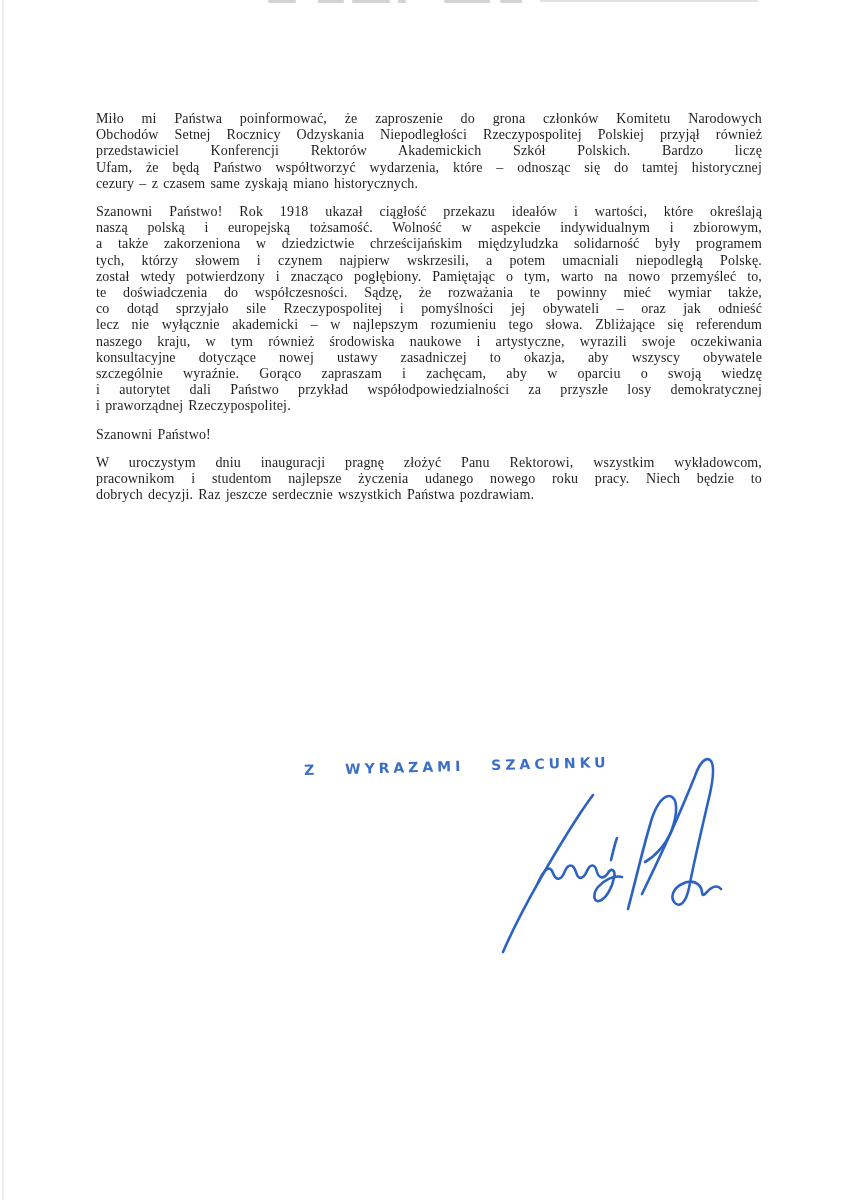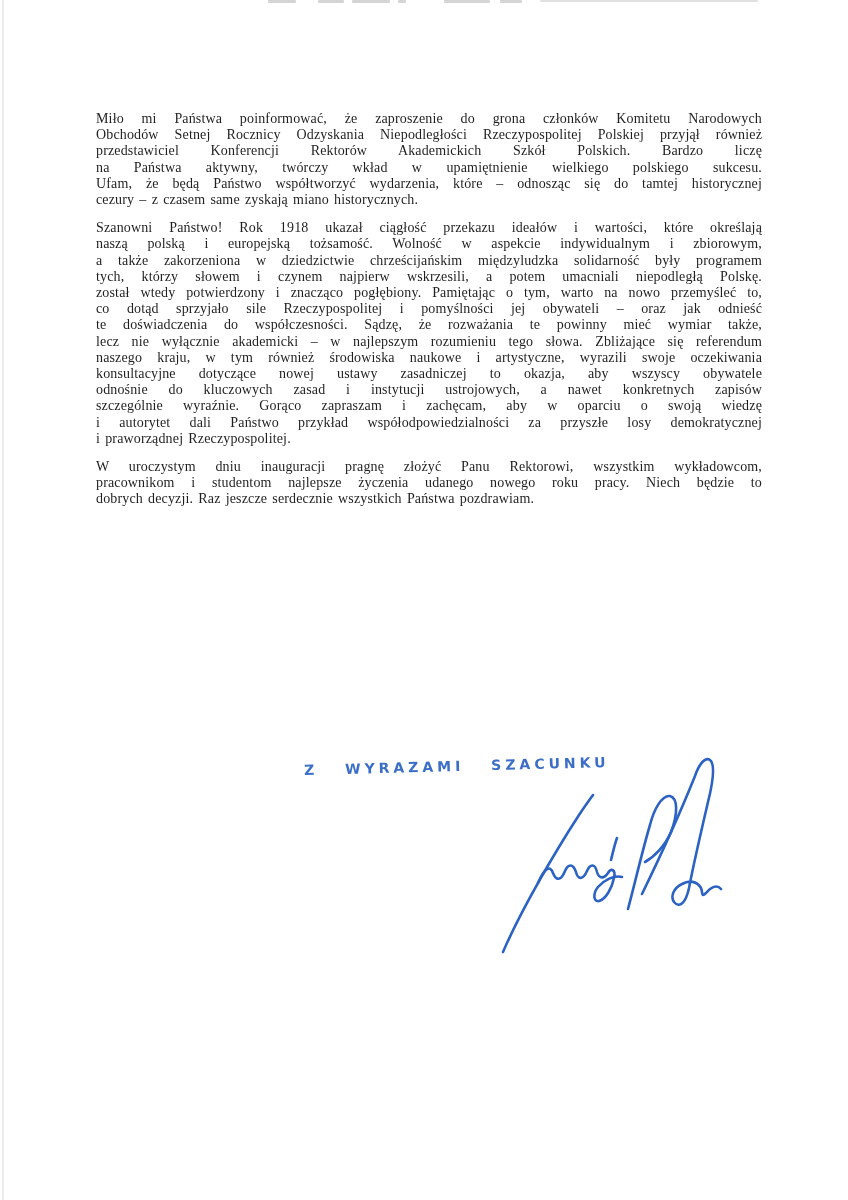--- a/index.html
+++ b/index.html
@@ -114,39 +114,40 @@
   <span style="left:444px;width:46px"></span>
   <span style="left:500px;width:22px"></span>
   <span style="left:540px;width:218px;height:2px;opacity:0.7"></span>
 </div>
 
 <div class="letter-body">
     <div class="paragraph">
       <div class="line">Miło mi Państwa poinformować, że zaproszenie do grona członków Komitetu Narodowych</div>
       <div class="line">Obchodów Setnej Rocznicy Odzyskania Niepodległości Rzeczypospolitej Polskiej przyjął również</div>
       <div class="line">przedstawiciel Konferencji Rektorów Akademickich Szkół Polskich. Bardzo liczę</div>
-      <div class="line">na Państwa aktywny, twórczy wkład w upamiętnienie wielkiego polskiego sukcesu.</div>
       <div class="line">Ufam, że będą Państwo współtworzyć wydarzenia, które – odnosząc się do tamtej historycznej</div>
       <div class="line last">cezury – z czasem same zyskają miano historycznych.</div>
     </div>
     <div class="paragraph">
       <div class="line">Szanowni Państwo! Rok 1918 ukazał ciągłość przekazu ideałów i wartości, które określają</div>
       <div class="line">naszą polską i europejską tożsamość. Wolność w aspekcie indywidualnym i zbiorowym,</div>
       <div class="line">a także zakorzeniona w dziedzictwie chrześcijańskim międzyludzka solidarność były programem</div>
       <div class="line">tych, którzy słowem i czynem najpierw wskrzesili, a potem umacniali niepodległą Polskę.</div>
       <div class="line">został wtedy potwierdzony i znacząco pogłębiony. Pamiętając o tym, warto na nowo przemyśleć to,</div>
+      <div class="line">te doświadczenia do współczesności. Sądzę, że rozważania te powinny mieć wymiar także,</div>
       <div class="line">co dotąd sprzyjało sile Rzeczypospolitej i pomyślności jej obywateli – oraz jak odnieść</div>
-      <div class="line">te doświadczenia do współczesności. Sądzę, że rozważania te powinny mieć wymiar także,</div>
       <div class="line">lecz nie wyłącznie akademicki – w najlepszym rozumieniu tego słowa. Zbliżające się referendum</div>
       <div class="line">naszego kraju, w tym również środowiska naukowe i artystyczne, wyrazili swoje oczekiwania</div>
       <div class="line">konsultacyjne dotyczące nowej ustawy zasadniczej to okazja, aby wszyscy obywatele</div>
-      <div class="line">odnośnie do kluczowych zasad i instytucji ustrojowych, a nawet konkretnych zapisów</div>
       <div class="line">szczególnie wyraźnie. Gorąco zapraszam i zachęcam, aby w oparciu o swoją wiedzę</div>
       <div class="line">i autorytet dali Państwo przykład współodpowiedzialności za przyszłe losy demokratycznej</div>
       <div class="line last">i praworządnej Rzeczypospolitej.</div>
+    </div>
+    <div class="paragraph">
+      <div class="line last">Szanowni Państwo!</div>
     </div>
     <div class="paragraph">
       <div class="line">W uroczystym dniu inauguracji pragnę złożyć Panu Rektorowi, wszystkim wykładowcom,</div>
       <div class="line">pracownikom i studentom najlepsze życzenia udanego nowego roku pracy. Niech będzie to</div>
       <div class="line last">dobrych decyzji. Raz jeszcze serdecznie wszystkich Państwa pozdrawiam.</div>
     </div>
   </div>
 
 <div class="closing-phrase">Z wyrazami szacunku</div>
 

